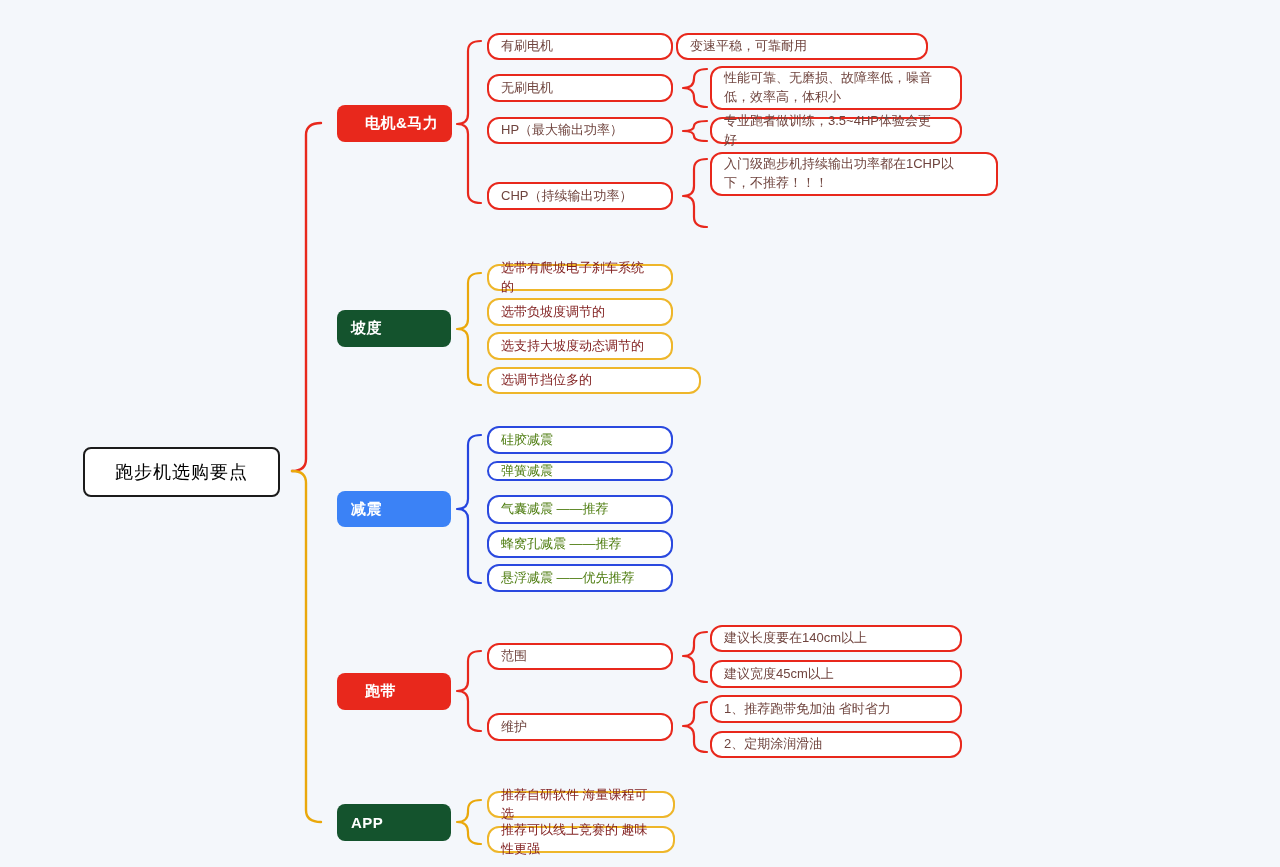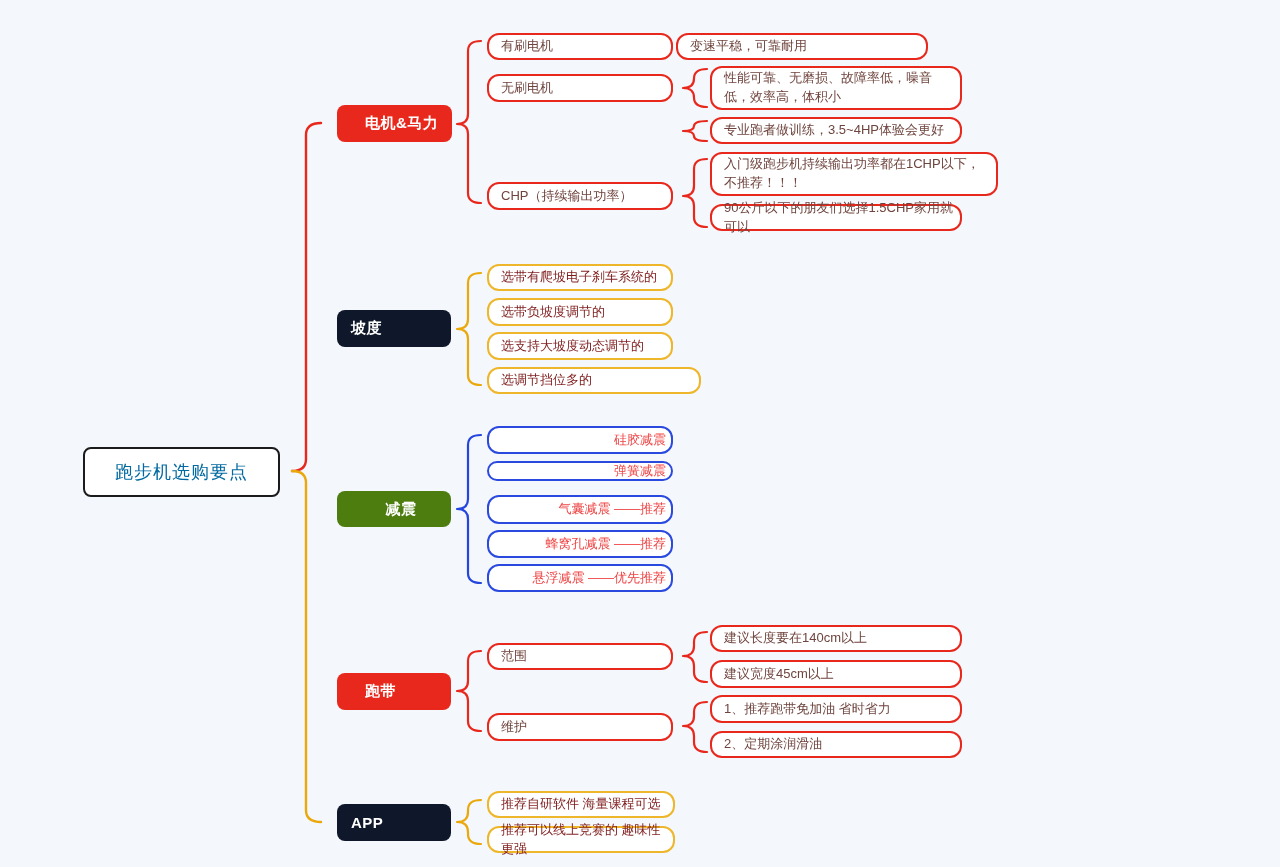--- a/index.html
+++ b/index.html
@@ -8,38 +8,38 @@
     background:#F4F7FB;
     font-family:"Liberation Sans","DejaVu Sans",sans-serif;
     overflow:hidden;
   }
   .canvas{position:relative;width:1280px;height:867px;background:#F4F7FB;}
   .node{
     position:absolute;box-sizing:border-box;display:flex;align-items:center;
     border-radius:8px;white-space:nowrap;
   }
   .root{
-    background:#ffffff;border:2.5px solid #1b1b1b;color:#0369a1;
+    background:#ffffff;border:2.5px solid #1b1b1b;color:#000000;
     font-size:18px;font-weight:500;justify-content:center;letter-spacing:1px;
   }
   .branch{
     color:#ffffff;font-size:15px;font-weight:700;padding-left:14px;
     letter-spacing:0.5px;
   }
   .branch.red{background:#E8281C;padding-left:28px;}
-  .branch.yellow{background:#0f172a;}
-  .branch.blue{background:#4d7c0f;justify-content:center;}
+  .branch.yellow{background:#14532d;}
+  .branch.blue{background:#3b82f6;}
   .leaf{
     background:#ffffff;border:2px solid;border-radius:12px;
-    font-size:13px;font-weight:500;padding:2px 5px 2px 12px;
+    font-size:13px;font-weight:500;padding:2px 20px 2px 12px;
     line-height:1.45;white-space:normal;
   }
   .leaf.red{border-color:#E8281C;color:#6F443E;}
   .leaf.yellow{border-color:#EEB62A;color:#7f1d1d;}
-  .leaf.blue{border-color:#2A49DF;color:#ef4444;justify-content:flex-end;}
+  .leaf.blue{border-color:#2A49DF;color:#4d7c0f;}
   svg.brace,svg.rootbrace{position:absolute;overflow:visible;}
 </style>
 </head>
 <body>
 
 <div class="canvas">
 
   <div class="node root" style="left:83px;top:447px;width:197px;height:50px">
     <span>跑步机选购要点</span>
   </div>
@@ -80,20 +80,23 @@
   <svg class="brace" style="left:456px;top:797px;color:#EAA80B" width="28" height="50">
       <path d="M 25 3 Q 12 3 12 13 L 12 15 Q 12 25 1 25 Q 12 25 12 35 L 12 37 Q 12 47 25 47" fill="none" stroke="currentColor" stroke-width="2.2" stroke-linecap="round" stroke-linejoin="round"></path>
     </svg>
 
   <div class="node leaf red" style="left:487px;top:33px;width:186px;height:27px">
       <span>有刷电机</span>
     </div>
   <div class="node leaf red" style="left:487px;top:74px;width:186px;height:28px">
       <span>无刷电机</span>
     </div>
+  <div class="node leaf red" style="left:487px;top:117px;width:186px;height:27px">
+      <span>HP（最大输出功率）</span>
+    </div>
   <div class="node leaf red" style="left:487px;top:182px;width:186px;height:28px">
       <span>CHP（持续输出功率）</span>
     </div>
 
   <svg class="brace" style="left:682px;top:34px;color:#E8281C" width="26" height="26">
       <path d="M 25 3 Q 12 3 12 8 L 12 8 Q 12 13 1 13 Q 12 13 12 18 L 12 18 Q 12 23 25 23" fill="none" stroke="currentColor" stroke-width="2.2" stroke-linecap="round" stroke-linejoin="round"></path>
     </svg>
   <svg class="brace" style="left:682px;top:66px;color:#E8281C" width="26" height="44">
       <path d="M 25 3 Q 12 3 12 12.5 L 12 12.5 Q 12 22 1 22 Q 12 22 12 31.5 L 12 31.5 Q 12 41 25 41" fill="none" stroke="currentColor" stroke-width="2.2" stroke-linecap="round" stroke-linejoin="round"></path>
     </svg>
@@ -108,23 +111,20 @@
       <span>变速平稳，可靠耐用</span>
     </div>
   <div class="node leaf red" style="left:710px;top:66px;width:252px;height:44px">
       <span>性能可靠、无磨损、故障率低，噪音低，效率高，体积小</span>
     </div>
   <div class="node leaf red" style="left:710px;top:117px;width:252px;height:27px">
       <span>专业跑者做训练，3.5~4HP体验会更好</span>
     </div>
   <div class="node leaf red" style="left:710px;top:152px;width:288px;height:44px">
       <span>入门级跑步机持续输出功率都在1CHP以下，不推荐！！！</span>
-    </div>
-  <div class="node leaf red" style="left:710px;top:204px;width:252px;height:27px">
-      <span>90公斤以下的朋友们选择1.5CHP家用就可以</span>
     </div>
 
   <div class="node leaf yellow" style="left:487px;top:264px;width:186px;height:27px">
       <span>选带有爬坡电子刹车系统的</span>
     </div>
   <div class="node leaf yellow" style="left:487px;top:332px;width:186px;height:28px">
       <span>选支持大坡度动态调节的</span>
     </div>
   <div class="node leaf yellow" style="left:487px;top:298px;width:186px;height:28px">
       <span>选带负坡度调节的</span>

